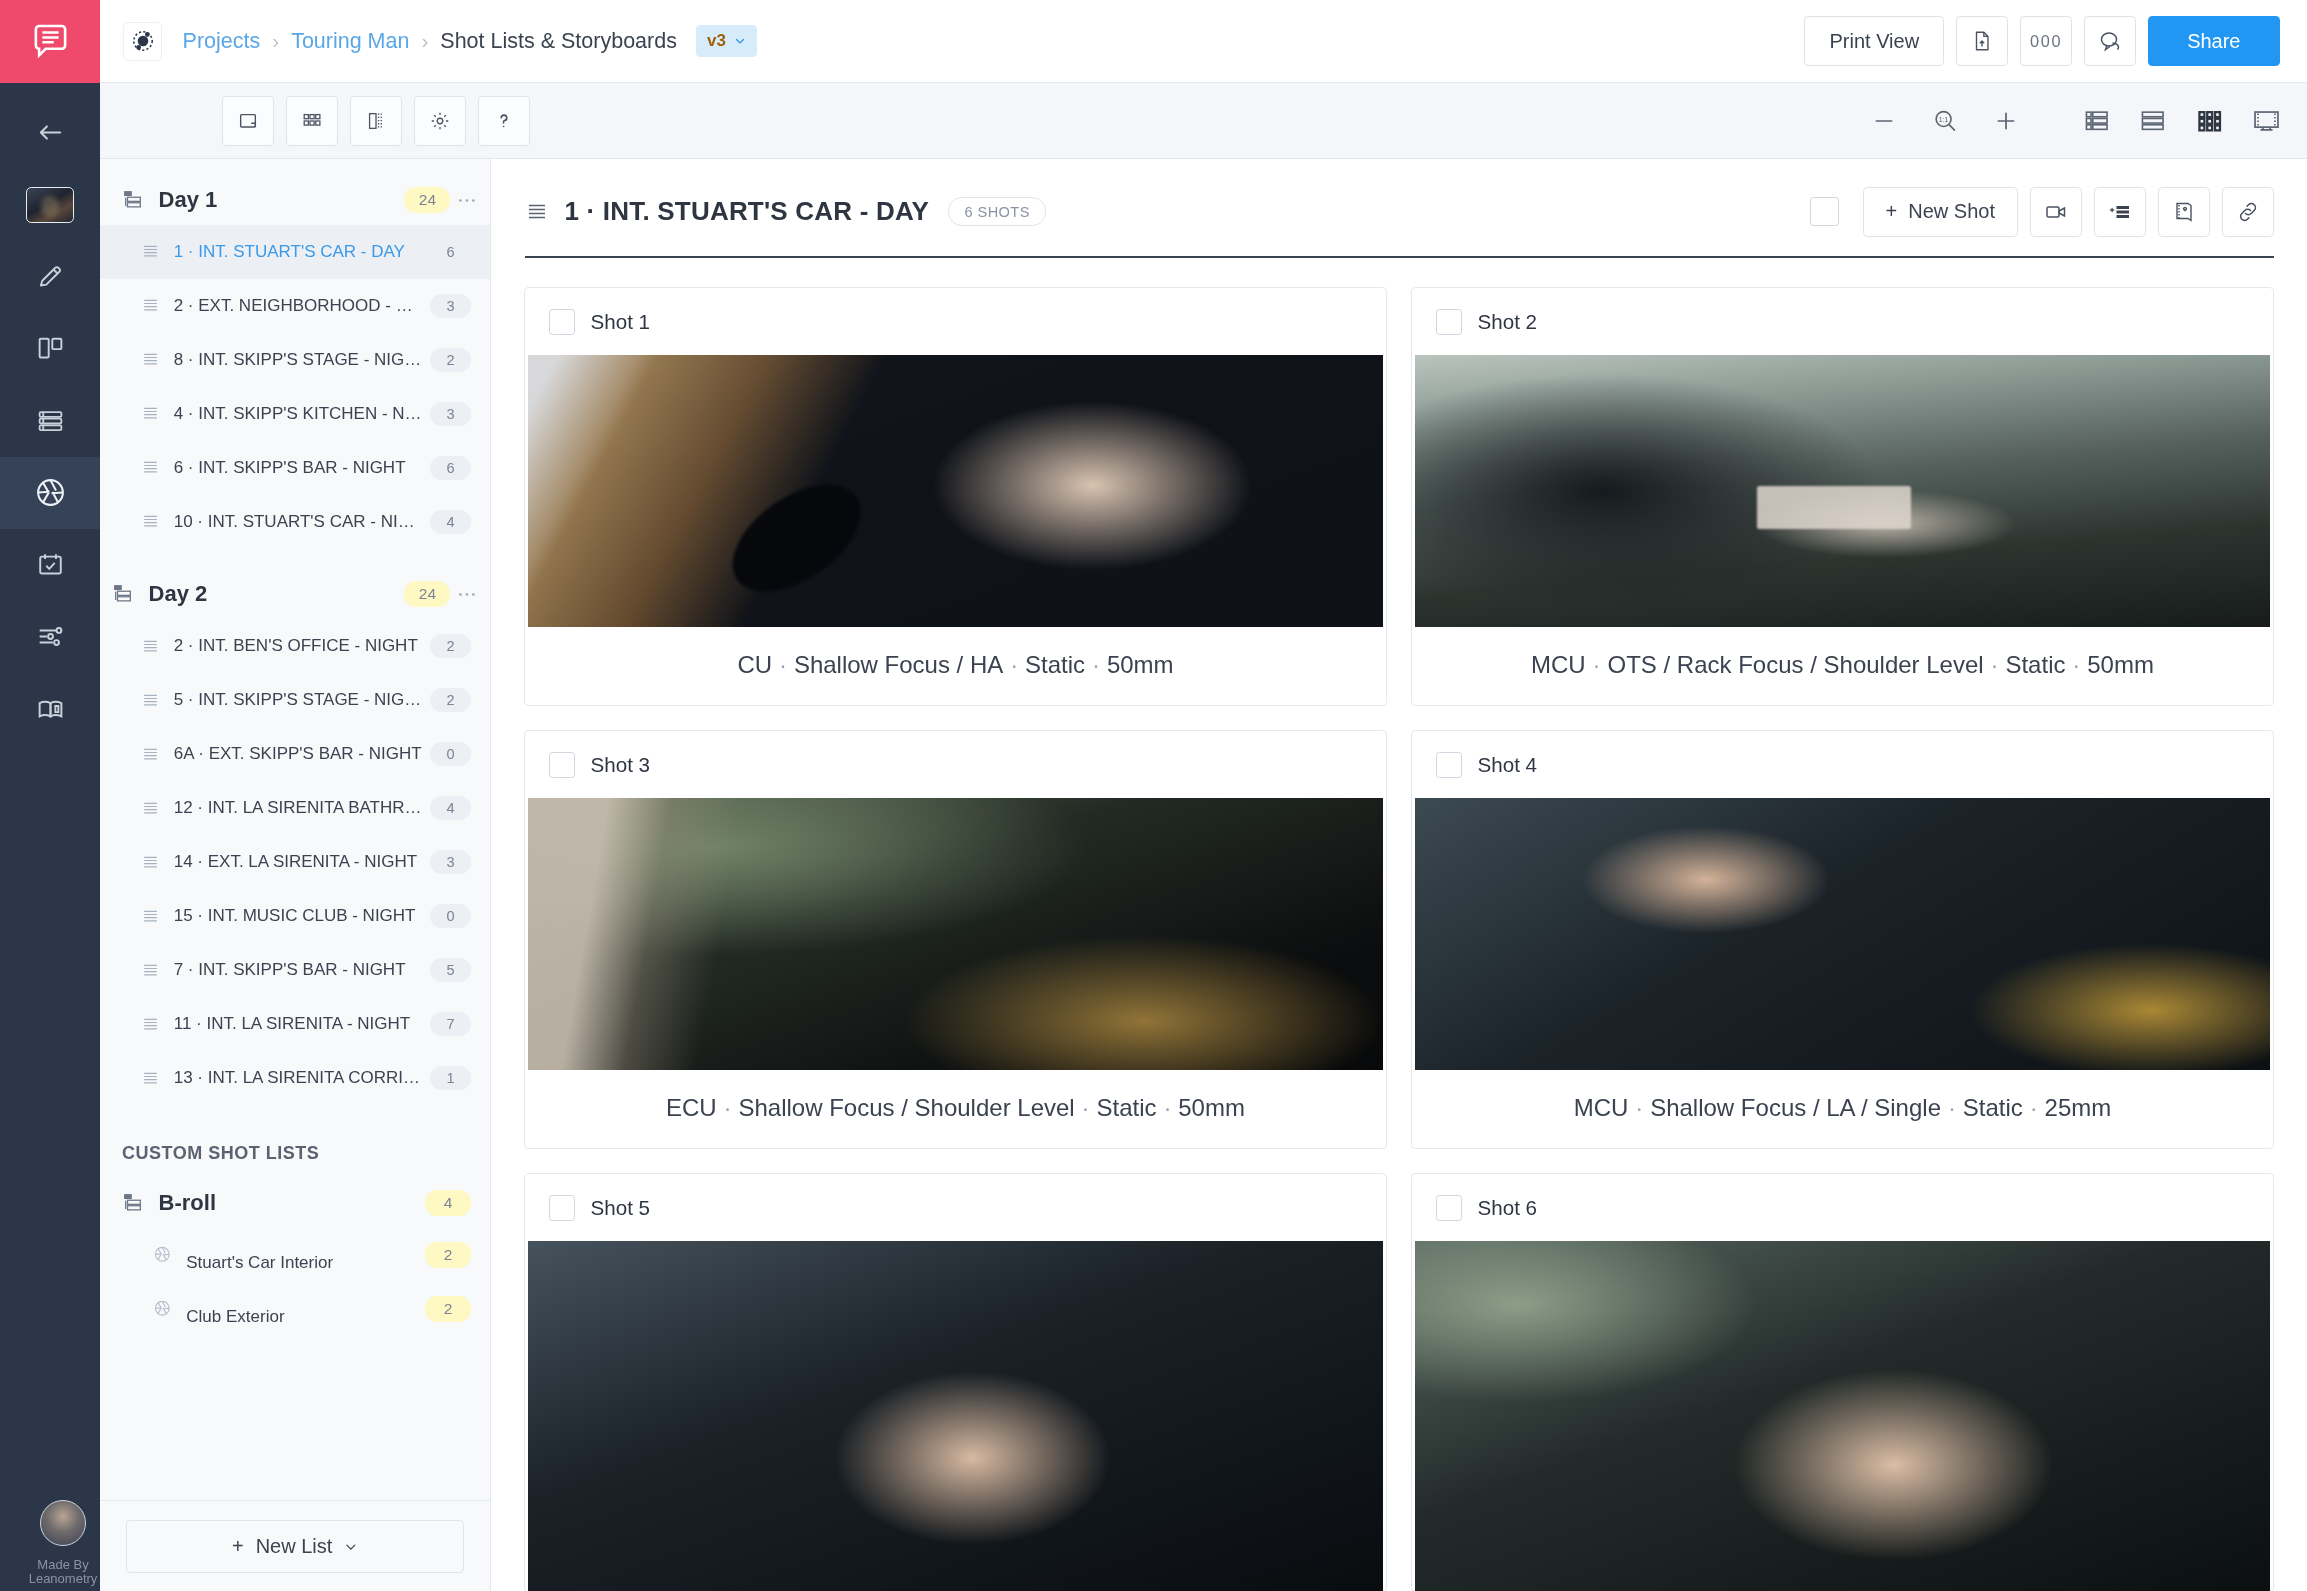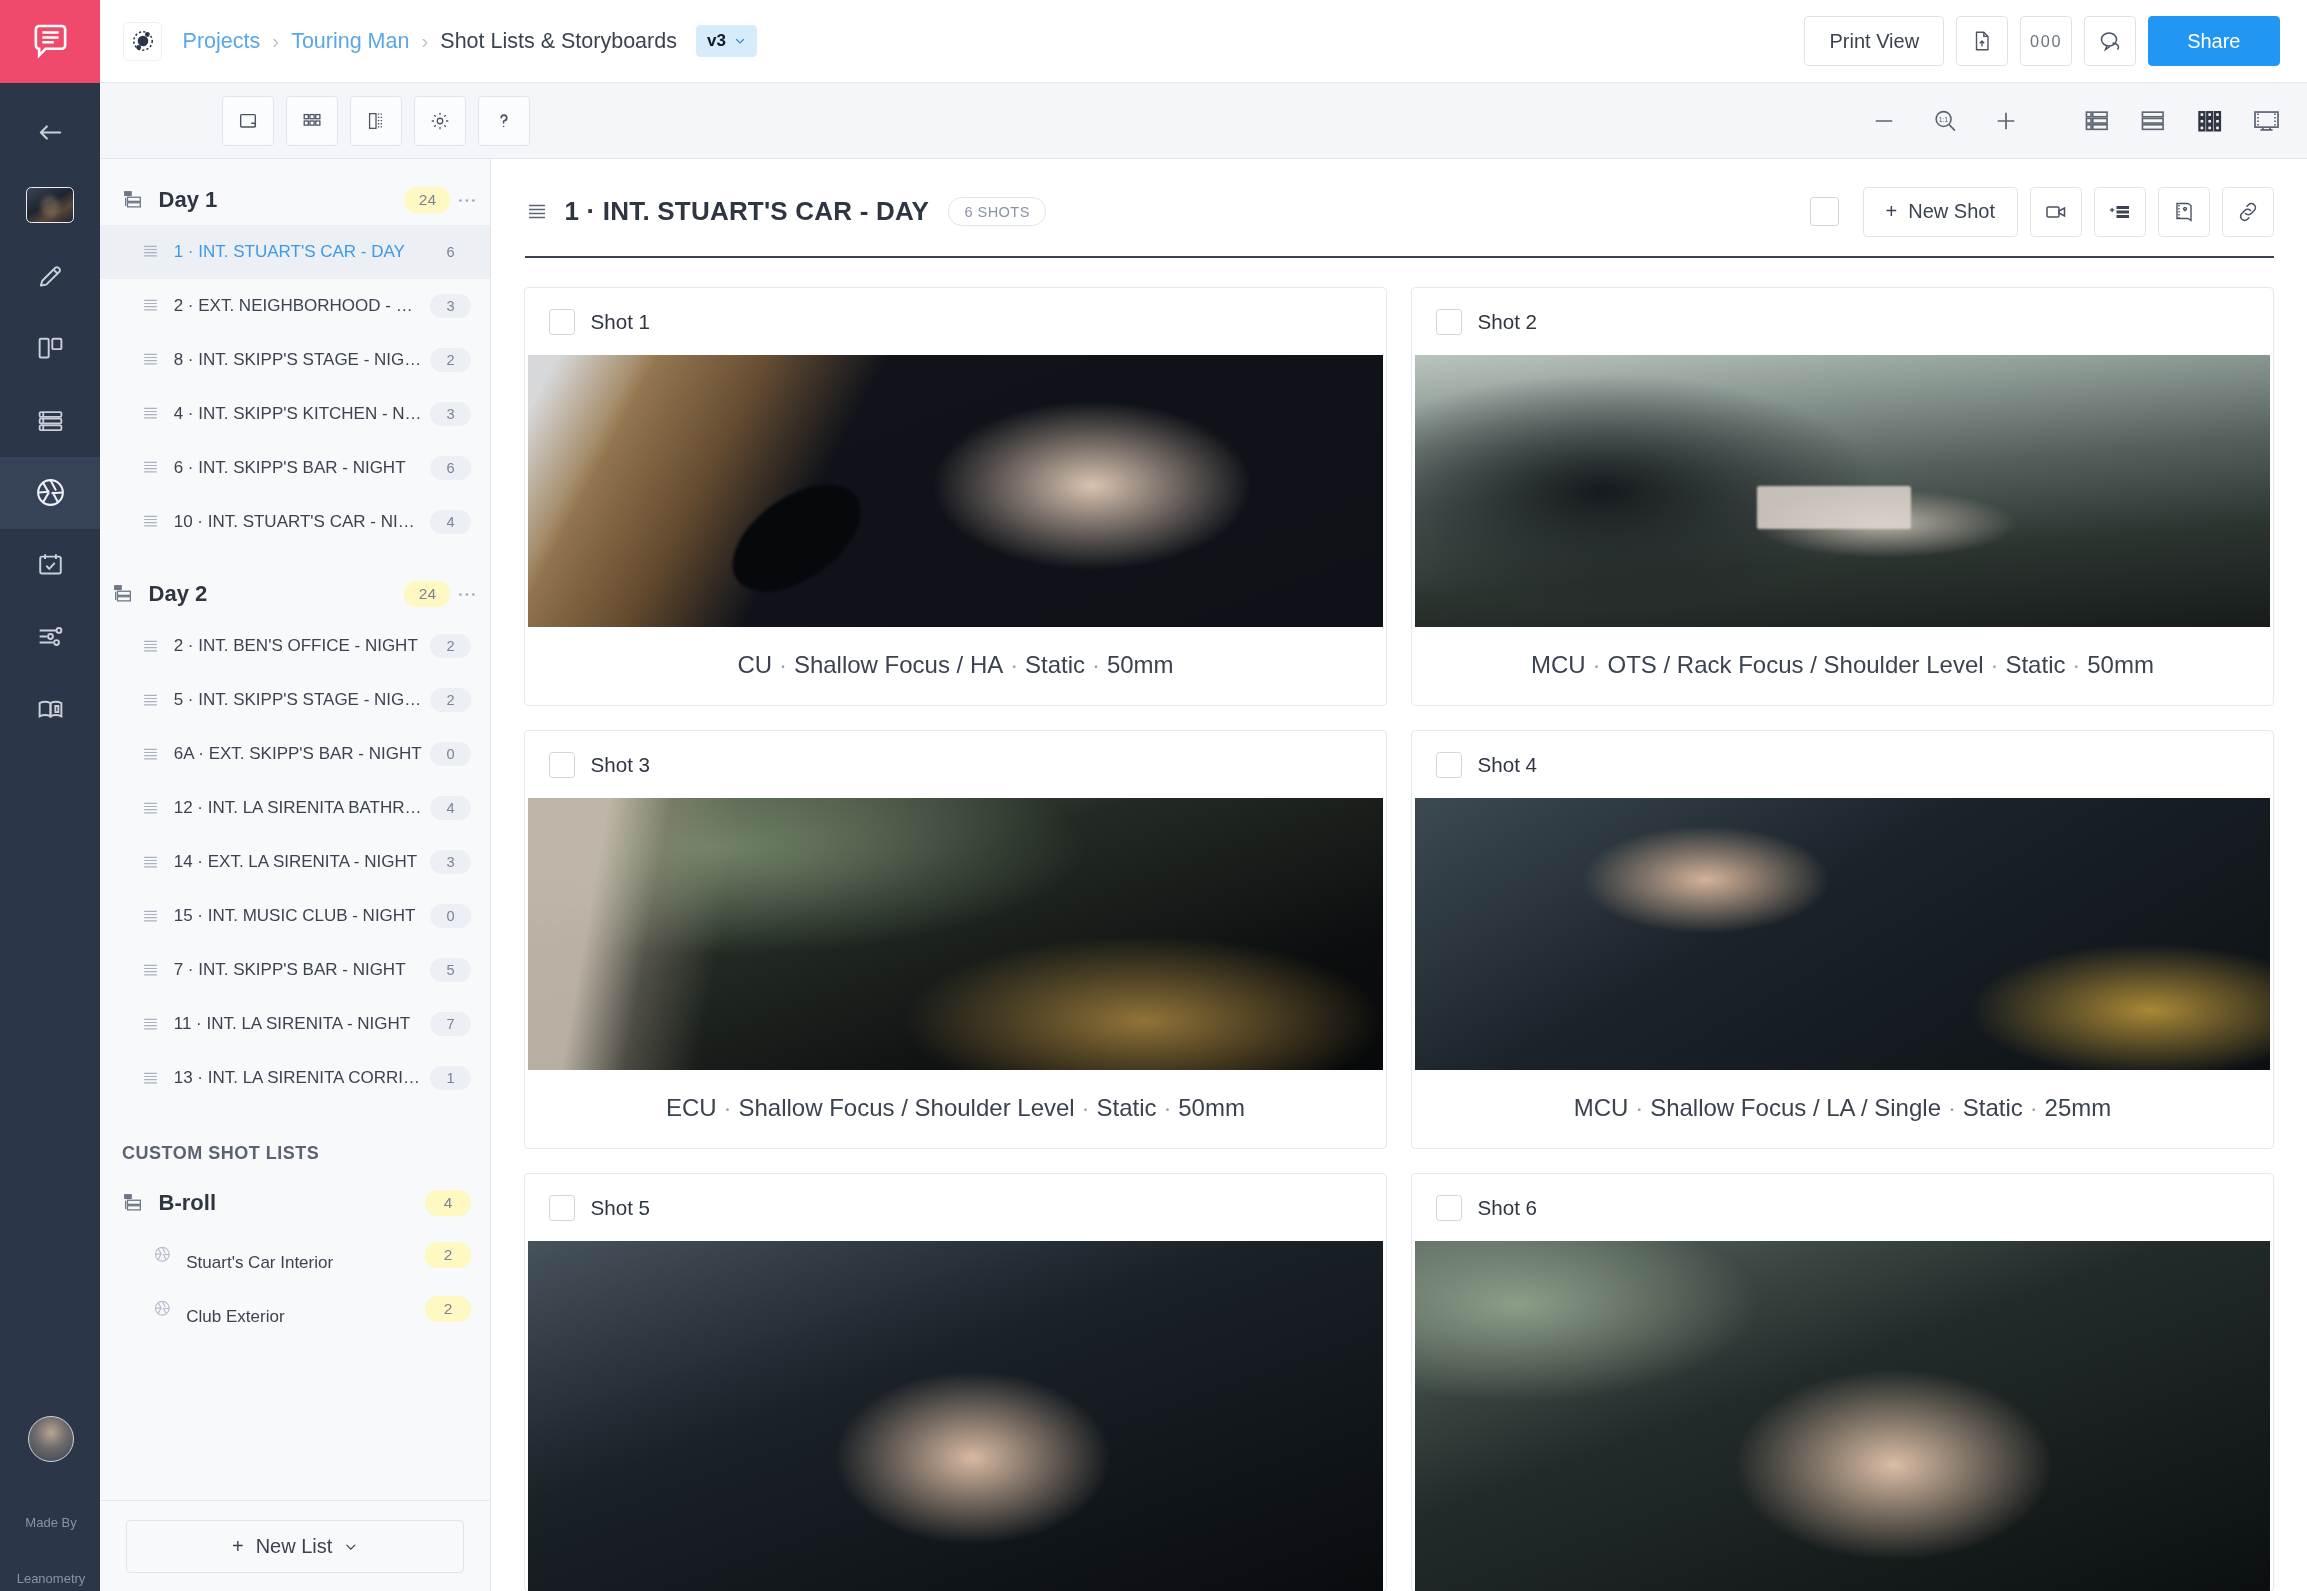--- a/index.html
+++ b/index.html
@@ -37,22 +37,22 @@
     border: 1.7px solid #e8ecf2;
     background: linear-gradient(150deg,#3c4456 0%,#1e242f 45%,#57463a 70%,#20252f 100%);
     overflow: hidden; position: relative;
   }
   .rail-thumb::after {
     content:""; position:absolute; left:30%; top:25%;
     width:40%; height:60%; border-radius:50%;
     background: rgba(190,160,120,.35); filter: blur(2.6px);
   }
   .rail-bottom {
-    position: absolute; bottom: 0; left: 1px; width: 100px;
-    display: flex; flex-direction: column; align-items: center; padding-bottom: 5.2px; gap: 42px;
+    position: absolute; bottom: 0; left: 13px; width: 100px;
+    display: flex; flex-direction: column; align-items: center; padding-bottom: 5.2px;
   }
   .avatar {
     width: 46px; height: 46px; border-radius: 50%;
     border: 1.7px solid #cfd6e0;
     background: radial-gradient(circle at 50% 35%, #b9a492 0%, #6d6a6c 45%, #3a414e 100%);
     margin-bottom: 12px;
   }
   .made-by { color: #8a93a4; font-size: 13px; line-height: 14.6px; text-align: center; }
 
   
@@ -65,21 +65,21 @@
   .proj-badge {
     width: 39px; height: 39px; border-radius: 5.2px; background: #fff;
     border: 0.9px solid #eceff4;
     display: flex; align-items: center; justify-content: center; margin-right: 20.6px;
   }
   .crumbs { display: flex; align-items: center; gap: 0; font-size: 21.5px; }
   .crumb { color: #5aa7e8; cursor: pointer; white-space: nowrap; }
   .crumb.current { color: #3c4350; cursor: default; }
   .crumb-sep { color: #b9c1cc; margin: 0 12px; font-size: 20.6px; }
   .ver-badge {
-    margin-left: 19px; background: #d7ecfb; color: #0f172a;
+    margin-left: 19px; background: #d7ecfb; color: #a16207;
     border-radius: 4.3px; padding: 6px 11px; font-size: 17px;
     display: flex; align-items: center; gap: 7.7px; cursor: pointer; font-weight: 600;
   }
   .topbar-right { margin-left: auto; display: flex; align-items: center; gap: 12px; }
   .tb-btn {
     height: 50px; border: 0.9px solid #dde2e9; border-radius: 4.3px; background: #fff;
     display: flex; align-items: center; justify-content: center;
     font-size: 20px; color: #3c4350; cursor: pointer; padding: 0 24px;
   }
   .tb-icon-btn { width: 52px; padding: 12px; }

